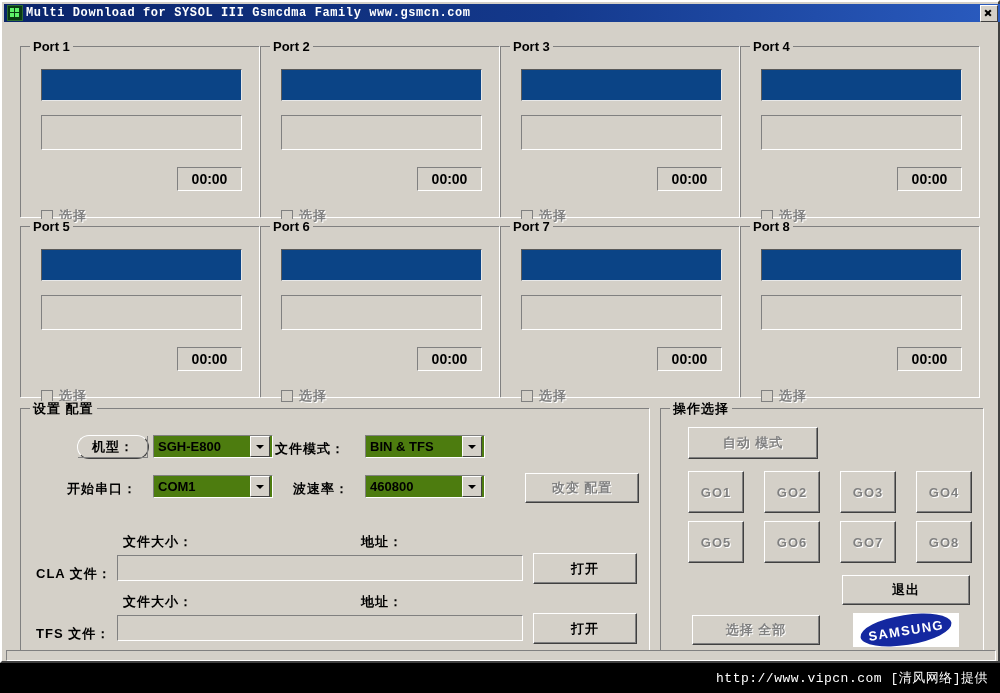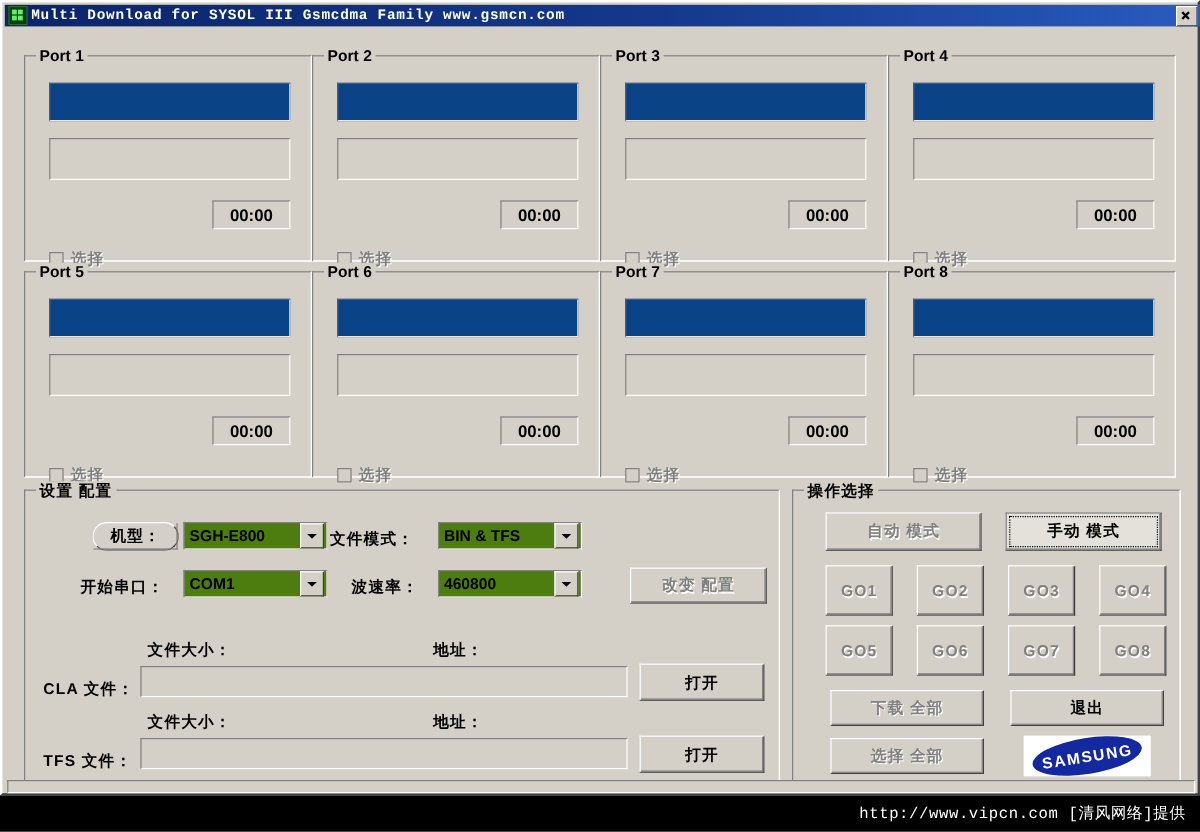--- a/index.html
+++ b/index.html
@@ -504,24 +504,20 @@
       </div>
     </div>
 
     <div class="grp" style="left:658px; top:406px; width:324px; height:250px;">
       <div class="grp-inner"></div>
       <div class="grp-title cjk">操作选择</div>
 
       <div class="btn disabled" style="left:27px; top:18px; width:130px; height:32px; position:absolute;">
         <span>自动 模式</span>
       </div>
-      <div class="btn focused" style="left:177px; top:18px; width:130px; height:32px; position:absolute; background:#e4e1da;">
-        <span class="focus-ring"></span>
-        <span>手动 模式</span>
-      </div>
 
       <div class="btn disabled" style="left:27px; top:62px; width:56px; height:42px; position:absolute;">
         <span>GO1</span>
       </div>
       <div class="btn disabled" style="left:103px; top:62px; width:56px; height:42px; position:absolute;">
         <span>GO2</span>
       </div>
       <div class="btn disabled" style="left:179px; top:62px; width:56px; height:42px; position:absolute;">
         <span>GO3</span>
       </div>
@@ -535,23 +531,20 @@
       <div class="btn disabled" style="left:103px; top:112px; width:56px; height:42px; position:absolute;">
         <span>GO6</span>
       </div>
       <div class="btn disabled" style="left:179px; top:112px; width:56px; height:42px; position:absolute;">
         <span>GO7</span>
       </div>
       <div class="btn disabled" style="left:255px; top:112px; width:56px; height:42px; position:absolute;">
         <span>GO8</span>
       </div>
 
-      <div class="btn disabled" style="left:31px; top:166px; width:128px; height:30px; position:absolute;">
-        <span>下载 全部</span>
-      </div>
       <div class="btn disabled" style="left:31px; top:206px; width:128px; height:30px; position:absolute;">
         <span>选择 全部</span>
       </div>
       <div class="btn" style="left:181px; top:166px; width:128px; height:30px; position:absolute;">
         <span>退出</span>
       </div>
 
       <div class="samsung" style="left:192px; top:204px; width:106px; height:34px;">
         <div class="ellipse">
           <span>SAMSUNG</span>

